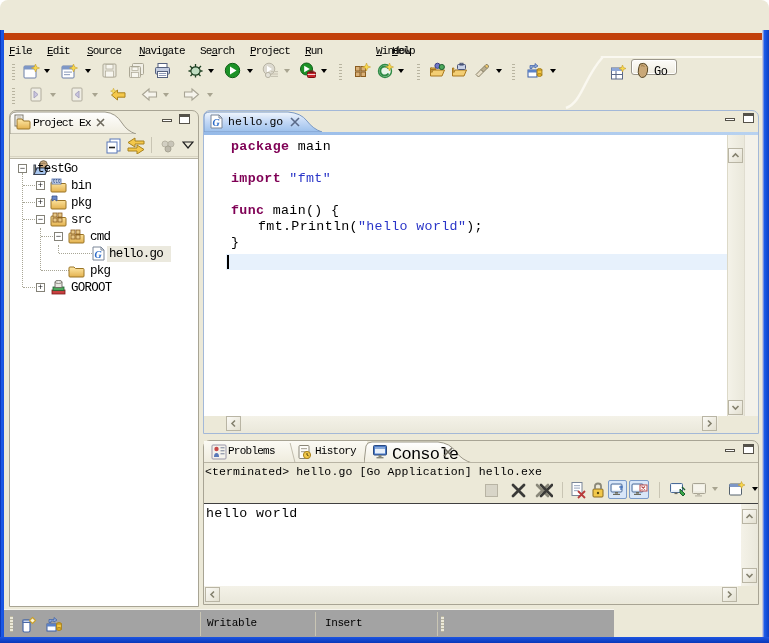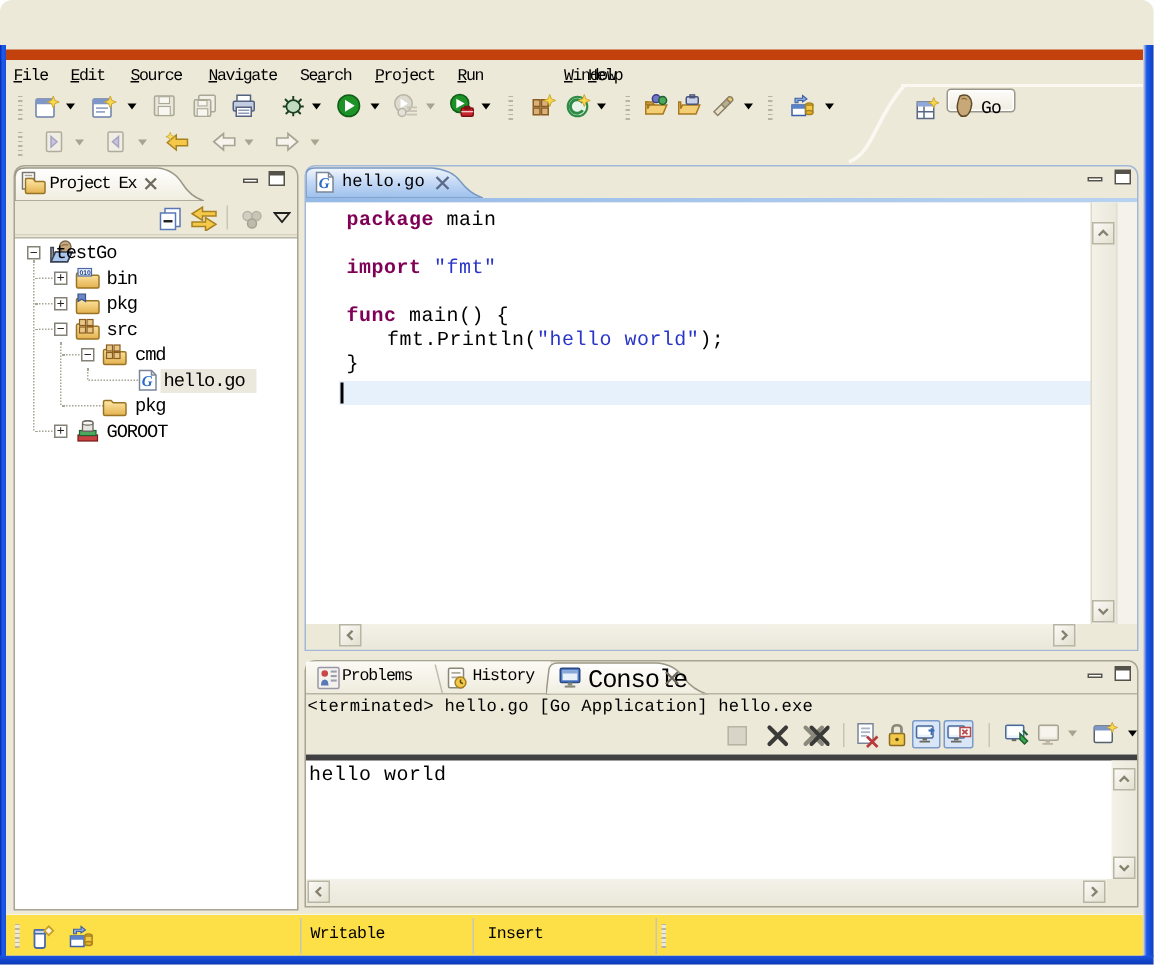--- a/index.html
+++ b/index.html
@@ -496,21 +496,21 @@
         <rect x="4" y="14.3" width="7" height="1.2" fill="#B8B4A4"></rect>
       </svg>
     <div class="darr gray" style="left:508px;top:46px;"></div>
     <svg class="abs" style="left:524px;top:39px" width="18" height="19" viewBox="0 0 18 19">
         <rect x="1.5" y="4" width="12" height="11" rx="1" fill="#fff" stroke="#55626E"></rect>
         <rect x="1.5" y="4" width="12" height="3" fill="#7E97C6"></rect>
         <path d="M13.5 1.5 L14.5 4 L17 5 L14.5 6 L13.5 8.5 L12.5 6 L10 5 L12.5 4 Z" fill="#F8D84C" stroke="#C9A02C" stroke-width="0.6"></path>
       </svg>
     <div class="darr" style="left:548px;top:46px;"></div>
 
-    <div class="abs" style="left:0;top:62px;width:554px;height:83px;background:#fff;border-top:4px solid #404040;">
+    <div class="abs" style="left:0;top:62px;width:554px;height:83px;background:#fff;border-top:1px solid #404040;">
       <div class="code" style="left:2px;top:2px;">hello world</div>
       <div class="abs" style="left:537px;top:0;width:17px;height:83px;background:linear-gradient(90deg,#F4F2E8,#EAE8DB);"></div>
       <div class="scroll-arrow" style="left:538px;top:5px;width:15px;height:15px;"><svg width="13" height="13" viewBox="0 0 13 13">
             <path d="M3.5 8 L6.5 5 L9.5 8" fill="none" stroke="#84816E" stroke-width="1.6"></path>
           </svg></div>
       <div class="scroll-arrow" style="left:538px;top:64px;width:15px;height:15px;"><svg width="13" height="13" viewBox="0 0 13 13">
             <path d="M3.5 5 L6.5 8 L9.5 5" fill="none" stroke="#84816E" stroke-width="1.6"></path>
           </svg></div>
     </div>
 
@@ -518,21 +518,21 @@
       <div class="abs" style="left:0;top:0;width:534px;height:17px;background:linear-gradient(180deg,#F4F2E8,#EAE8DB);"></div>
       <div class="scroll-arrow" style="left:1px;top:1px;width:15px;height:15px;"><svg width="13" height="13" viewBox="0 0 13 13">
             <path d="M8 3.5 L5 6.5 L8 9.5" fill="none" stroke="#84816E" stroke-width="1.6"></path>
           </svg></div>
       <div class="scroll-arrow" style="left:518px;top:1px;width:15px;height:15px;"><svg width="13" height="13" viewBox="0 0 13 13">
             <path d="M5 3.5 L8 6.5 L5 9.5" fill="none" stroke="#84816E" stroke-width="1.6"></path>
           </svg></div>
     </div>
   </div>
 
-  <div id="statusbar" class="abs" style="left:4px;top:609px;width:758px;height:28px;background:#fde047;border-top:1px solid #F6F4EC;">
+  <div id="statusbar" class="abs" style="left:4px;top:609px;width:610px;height:28px;background:#a3a3a3;border-top:1px solid #F6F4EC;">
     <div class="grip" style="left:6px;top:6px;"></div>
     <svg class="abs" style="left:16px;top:6px" width="17" height="17" viewBox="0 0 17 17">
         <rect x="3" y="4" width="7" height="12" rx="1.5" fill="#fff" stroke="#4A6AA8" stroke-width="1.2"></rect>
         <rect x="3" y="4" width="7" height="2.5" fill="#C8D4EA" stroke="#4A6AA8" stroke-width="1"></rect>
         <path d="M12.5 1.5 L15.5 4.5 L12.5 7.5 L9.5 4.5 Z" fill="#FDF6D8" stroke="#C9A02C" stroke-width="1.2"></path>
       </svg>
     <svg class="abs" style="left:41px;top:6px" width="18" height="17" viewBox="0 0 18 17">
         <rect x="2" y="8" width="9" height="7" fill="#fff" stroke="#3A5FA8"></rect>
         <rect x="2" y="8" width="9" height="2.5" fill="#5B82C8"></rect>
         <path d="M4 6.5 L4 3.5 L9 3.5 L9 1.5 L12 4 L9 6 L9 5 L6 5 L6 6.5 Z" fill="#8FA8D8" stroke="#3A5FA8" stroke-width="0.7"></path>

